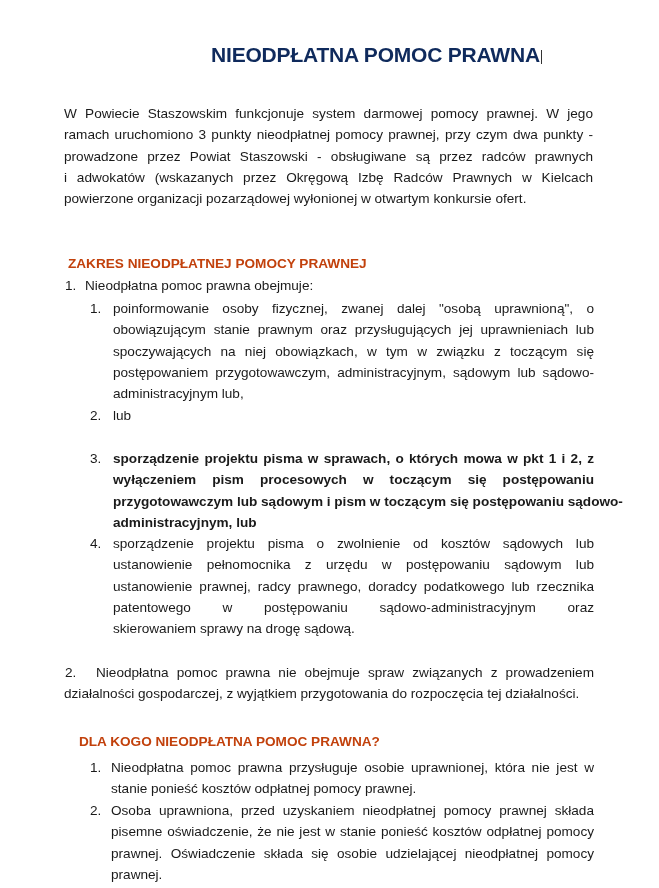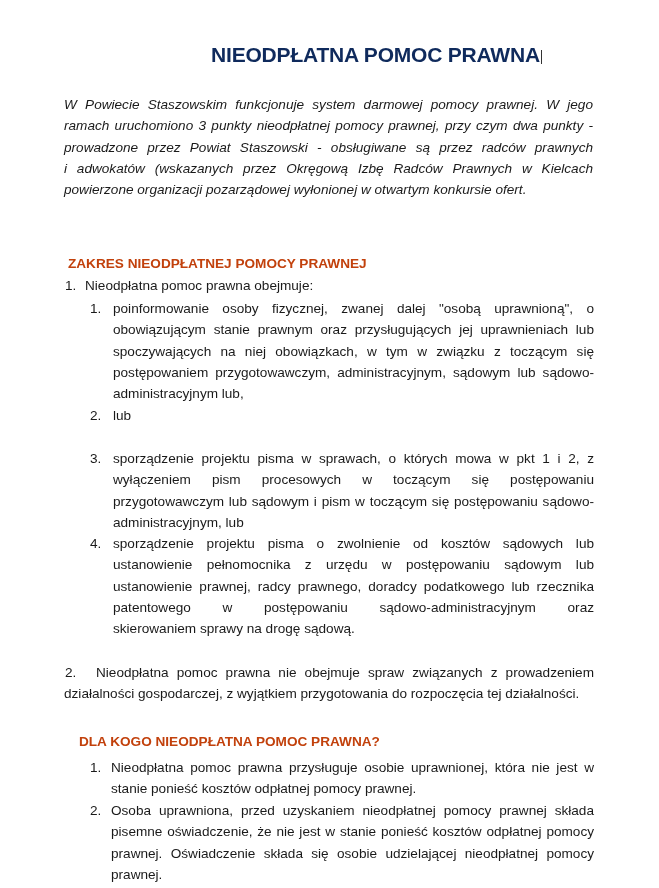--- a/index.html
+++ b/index.html
@@ -36,21 +36,21 @@
 </style>
 </head>
 <body>
 
 <div class="page">
 
   <div class="title">
     <span>NIEODPŁATNA POMOC PRAWNA</span><span class="caret"></span>
   </div>
 
-  <div class="para" style="top:94px;font-style:italic;">
+  <div class="para" style="top:103px;">
     <span class="ln">W Powiecie Staszowskim funkcjonuje system darmowej pomocy prawnej. W jego</span>
     <span class="ln">ramach uruchomiono 3 punkty nieodpłatnej pomocy prawnej, przy czym dwa punkty -</span>
     <span class="ln">prowadzone przez Powiat Staszowski - obsługiwane są przez radców prawnych</span>
     <span class="ln">i adwokatów  (wskazanych przez  Okręgową Izbę Radców Prawnych w Kielcach</span>
     <span class="ln last">powierzone organizacji pozarządowej wyłonionej w otwartym konkursie ofert.</span>
   </div>
 
   <div class="heading" style="left:68px; top:256px;">ZAKRES NIEODPŁATNEJ POMOCY PRAWNEJ</div>
 
   <div class="item" style="left:65px; top:275px; width:530px;">
@@ -71,21 +71,21 @@
 
   <div class="item" style="left:90px; top:405px; width:504px;">
     <span class="num" style="left:0;">2.</span>
     <div class="body-lines" style="left:23px; width:481px;">
       <span class="ln last">lub</span>
     </div>
   </div>
 
   <div class="item" style="left:90px; top:448px; width:504px;">
     <span class="num" style="left:0;">3.</span>
-    <div class="body-lines" style="left:23px; width:481px;">
+    <div class="body-lines" style="left:23px; width:481px;font-weight:bold;">
       <span class="ln">sporządzenie projektu pisma w sprawach, o których mowa w pkt 1 i 2, z</span>
       <span class="ln">wyłączeniem pism procesowych w toczącym się postępowaniu</span>
       <span class="ln">przygotowawczym lub sądowym i pism w toczącym się postępowaniu sądowo-</span>
       <span class="ln last">administracyjnym, lub</span>
     </div>
   </div>
 
   <div class="item" style="left:90px; top:533px; width:504px;">
     <span class="num" style="left:0;">4.</span>
     <div class="body-lines" style="left:23px; width:481px;">

